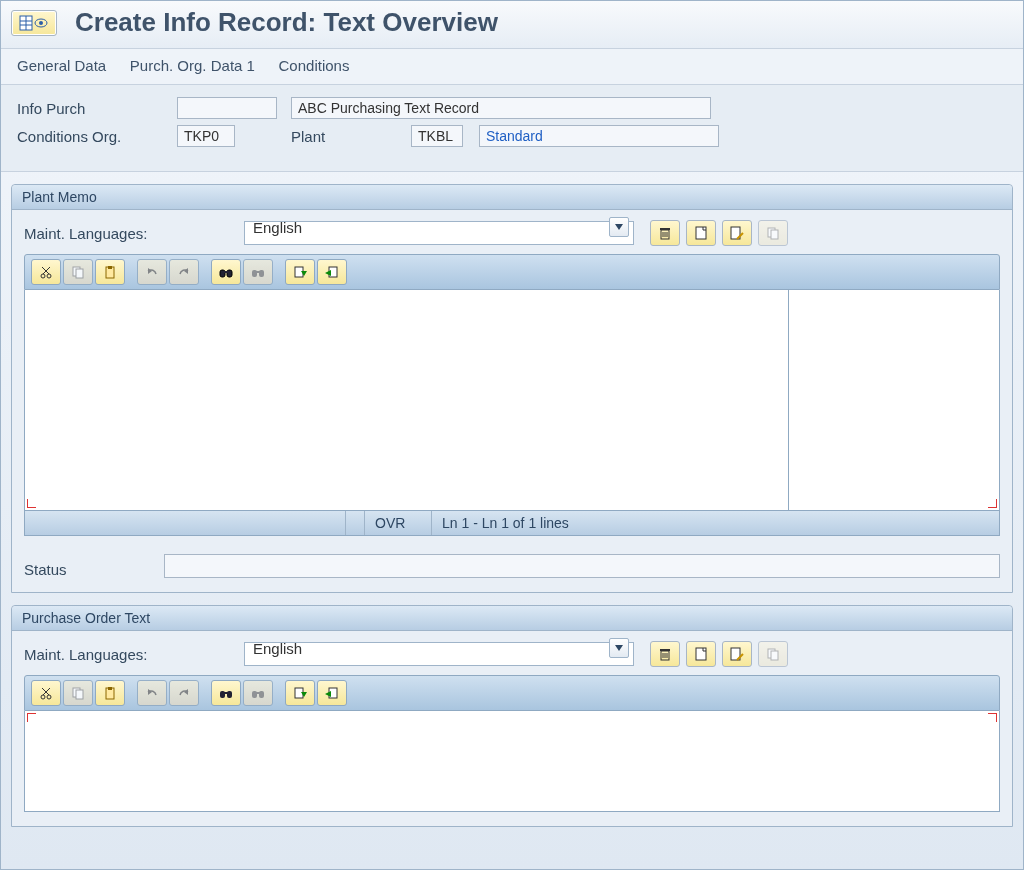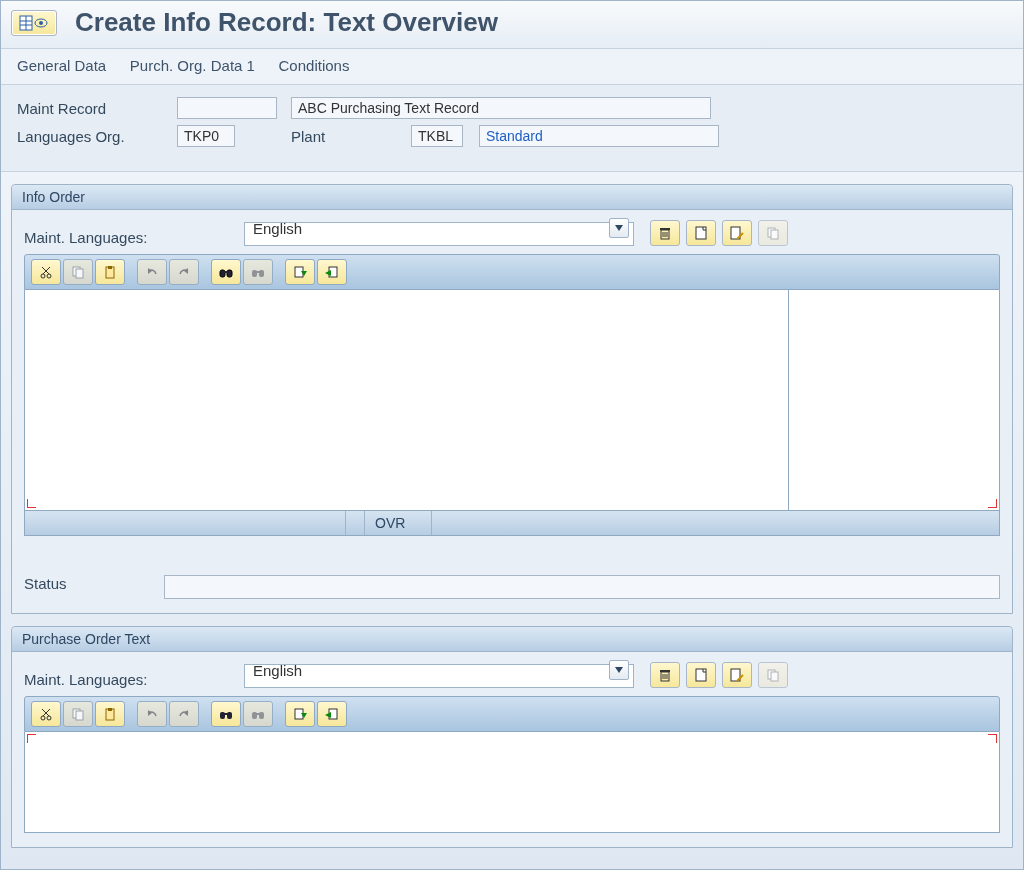--- a/index.html
+++ b/index.html
@@ -10,21 +10,21 @@
 .menubar{padding:8px 19px 10px 16px;border-bottom:1px solid #c7d2df;background:#eef3f9}
 .menubar span{display:inline-block;margin-right:20px;font-size:15px;color:#3f536a}
 .hdr{padding:12px 16px 18px 16px;background:#e6edf4;border-bottom:1px solid #c7d2df}
 .row{display:flex;align-items:center;margin-bottom:6px}
 .lbl{width:160px;font-size:15px;color:#34495e}
 .inp{height:22px;border:1px solid #a8b6c6;background:#f4f7fb;box-sizing:border-box;font-size:14px;padding:0 6px;display:inline-flex;align-items:center;color:#333}
 .inp.blue{color:#1f5fc4}
 .panel{margin:12px 10px 0 10px;border:1px solid #9fb4c9;border-radius:4px 4px 0 0;background:#e9eff6}
 .panel-hd{height:24px;display:flex;align-items:center;padding:0 10px;font-size:14px;color:#2e4763;background:linear-gradient(#dce9f5,#b7cde3);border-bottom:1px solid #9fb4c9;border-radius:4px 4px 0 0}
 .panel-body{padding:10px 12px 14px 12px}
-.langrow{display:flex;align-items:flex-end}
+.langrow{display:flex;align-items:center}
 .langlbl{width:220px;font-size:15px;color:#34495e}
 .sel{height:24px;width:390px;border:1px solid #9fb4c9;background:#fff;display:flex;align-items:center;justify-content:space-between;padding:0 4px 12px 8px;font-size:15px;color:#333;box-sizing:border-box}
 .sel .arrw{width:18px;height:18px;border:1px solid #9fb4c9;background:linear-gradient(#fff,#e3eaf2);display:flex;align-items:center;justify-content:center;border-radius:2px}
 .iconbtn{width:28px;height:24px;border:1px solid #a8b6c6;border-radius:3px;margin-left:6px;background:linear-gradient(#fff7cf,#f6e79a);display:inline-flex;align-items:center;justify-content:center}
 .iconbtn.disabled{background:linear-gradient(#f6f3e6,#ece8d6);opacity:.7}
 .tb{margin-top:8px;padding:4px 6px;background:linear-gradient(#cfe0f0,#a9c5df);border:1px solid #8fa9c2;border-radius:3px 3px 0 0;display:flex;align-items:center;gap:4px}
 .tb .grp{display:flex;gap:2px;padding-right:6px;margin-right:2px}
 .tbtn{width:28px;height:24px;border:1px solid #8fa9c2;border-radius:3px;background:linear-gradient(#fff7cf,#f6e79a);display:inline-flex;align-items:center;justify-content:center}
 .tbtn.dis{background:linear-gradient(#ecebdc,#dedacb);opacity:.85}
 .editor{height:220px;background:#fff;border:1px solid #8fa9c2;border-top:none;position:relative}
@@ -34,21 +34,21 @@
 .corner.br{right:2px;bottom:2px;border-right:1px solid #d33;border-bottom:1px solid #d33}
 .corner.tl{left:2px;top:2px;border-left:1px solid #d33;border-top:1px solid #d33}
 .corner.tr{right:2px;top:2px;border-right:1px solid #d33;border-top:1px solid #d33}
 .statusbar{height:24px;background:linear-gradient(#d6e4f1,#b7cde3);border:1px solid #8fa9c2;border-top:none;display:flex;align-items:flex-start;font-size:14px;color:#2e4763}
 .statusbar .seg{padding:0 10px;height:100%;display:flex;align-items:center;border-right:1px solid #9fb4c9}
 .statusbar .seg:first-child{flex:0 0 300px}
 .statusbar .seg.narrow{flex:0 0 18px;padding:0}
 .statusbar .seg.ovr{flex:0 0 46px}
 .statusbar .seg.lico{flex:1}
 .statusbar .seg.ln{flex:0 0 260px;border-right:none}
-.statrow{display:flex;align-items:flex-start;margin-top:39px}
+.statrow{display:flex;align-items:flex-end;margin-top:18px}
 .statrow .lbl{width:140px}
 .statrow .inp{flex:1;height:24px}
 .editor2{height:100px;background:#fff;border:1px solid #8fa9c2;border-top:none;position:relative}
 svg{display:block}
 </style>
 </head>
 <body>
 <div class="app">
 
 <div class="titlebar">
@@ -66,37 +66,37 @@
 </div>
 
 <div class="menubar">
   <span>General Data</span>
   <span>Purch. Org. Data 1</span>
   <span>Conditions</span>
 </div>
 
 <div class="hdr">
   <div class="row">
-    <span class="lbl">Maint Record</span>
+    <span class="lbl">Info Purch</span>
     <span class="inp" style="width:100px"></span>
     <span style="width:14px"></span>
     <span class="inp" style="width:420px">ABC Purchasing Text Record</span>
   </div>
   <div class="row">
-    <span class="lbl">Languages Org.</span>
+    <span class="lbl">Conditions Org.</span>
     <span class="inp" style="width:58px">TKP0</span>
     <span style="width:56px"></span>
     <span class="lbl" style="width:120px">Plant</span>
     <span class="inp" style="width:52px">TKBL</span>
     <span class="inp blue" style="width:240px;margin-left:16px">Standard</span>
   </div>
 </div>
 
 <div class="panel">
-  <div class="panel-hd">Info Order</div>
+  <div class="panel-hd">Plant Memo</div>
   <div class="panel-body">
     <div class="langrow">
       <span class="langlbl">Maint. Languages:</span>
       <span class="sel">
         <span>English</span>
         <span class="arrw">
           <svg width="8" height="6">
                 <polygon points="0,0 8,0 4,6" fill="#2e4763"></polygon>
               </svg>
         </span>
@@ -202,20 +202,21 @@
 
     <div class="editor">
       <div class="ruler"></div>
       <div class="corner bl"></div>
       <div class="corner br"></div>
     </div>
     <div class="statusbar">
       <span class="seg"></span>
       <span class="seg narrow"></span>
       <span class="seg ovr">OVR</span>
+      <span class="seg ln">Ln 1 - Ln 1 of 1 lines</span>
     </div>
 
     <div class="statrow">
       <span class="lbl">Status</span>
       <span class="inp"></span>
     </div>
   </div>
 </div>
 
 <div class="panel">

